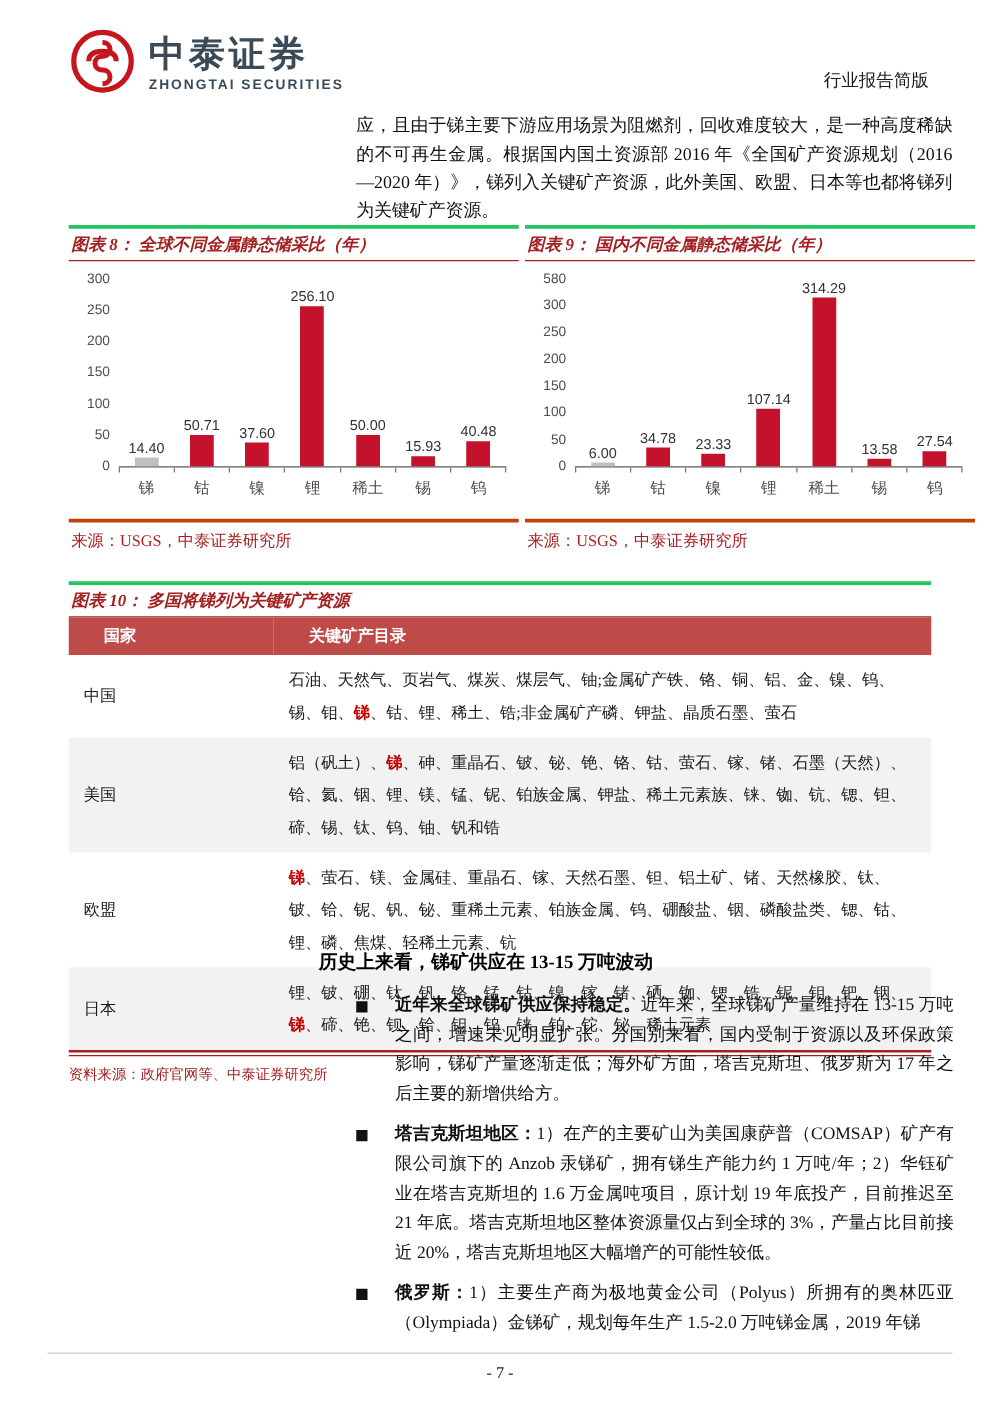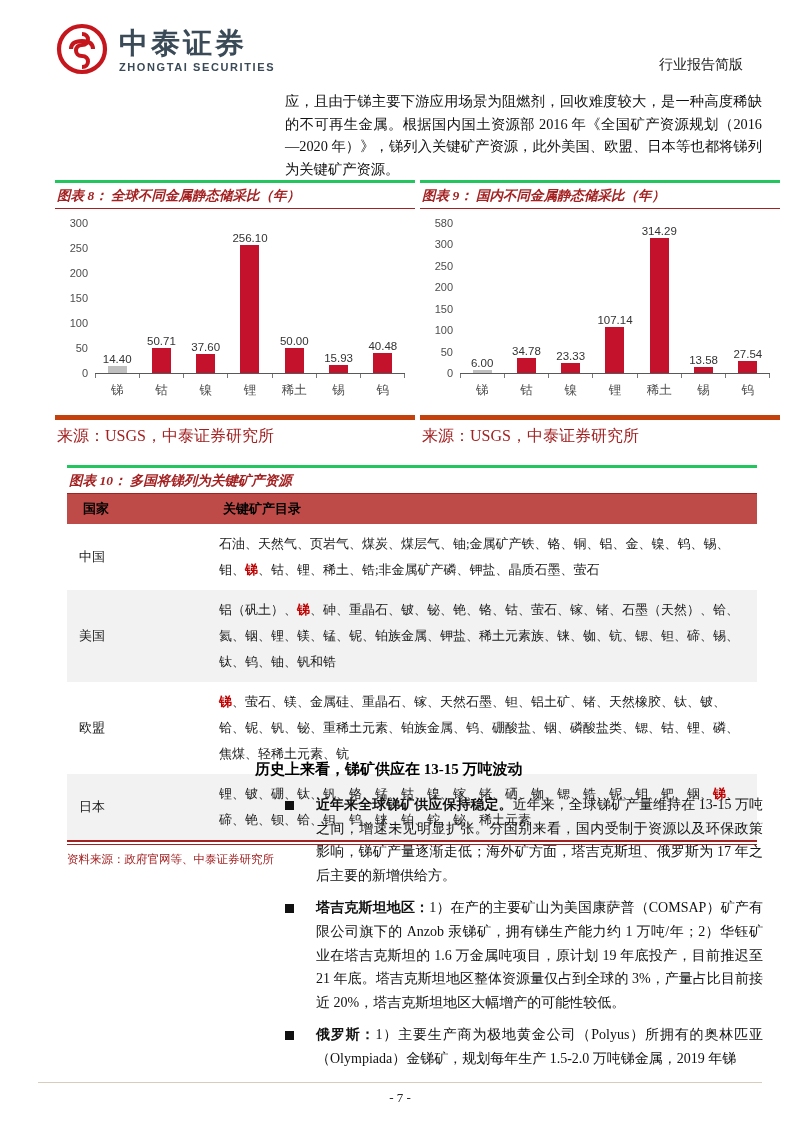--- a/index.html
+++ b/index.html
@@ -26,25 +26,25 @@
   .bars{display:flex;height:150px;align-items:flex-end;border-bottom:1.5px solid #595959;position:relative;}
   .slot{flex:1;display:flex;flex-direction:column;align-items:center;justify-content:flex-end;}
   .val{font-family:"Liberation Sans","DejaVu Sans",sans-serif;font-size:11.5px;color:#333;margin-bottom:1px;white-space:nowrap;}
   .bar{width:19px;}
   .ylab{position:absolute;right:100%;padding-right:7px;font-family:"Liberation Sans","DejaVu Sans",sans-serif;
     font-size:11px;color:#4d4d4d;white-space:nowrap;}
   .ticks{display:flex;height:4px;border-left:1px solid #777;}
   .ticks div{flex:1;border-right:1px solid #777;}
   .cats{display:flex;margin-top:4px;}
   .cats div{flex:1;text-align:center;font-size:12.5px;color:#4d4d4d;}
-  .fig-src{margin-top:16px;border-top:5px solid #c2410c;padding:6px 2px 0 2px;color:#a42122;font-size:16px;}
-  
-  .table-block{position:absolute;top:465px;left:55px;width:690px;margin-left:12px;}
+  .fig-src{margin-top:16px;border-top:3px solid #c2410c;padding:6px 2px 0 2px;color:#a42122;font-size:13px;}
+  
+  .table-block{position:absolute;top:465px;left:55px;width:690px;}
   .tbl{width:100%;border-collapse:collapse;margin-top:0;}
-  .tbl th{background:#be4b48;color:#000000;text-align:left;font-weight:bold;font-size:13px;padding:6px 16px;}
+  .tbl th{background:#be4b48;color:#ffffff;text-align:left;font-weight:bold;font-size:13px;padding:6px 28px;}
   .tbl th.col-country{width:108px;}
   .tbl td{padding:7px 12px;font-size:13px;line-height:26px;color:#1a1a1a;vertical-align:middle;}
   .tbl tbody tr:nth-child(even){background:#f2f2f2;}
   .country-cell{font-size:13.5px;}
   .hl{color:#c00000;font-weight:bold;}
   .tbl-end{border-top:2px solid #a42122;height:2px;border-bottom:1px solid #a42122;}
   .tbl-src{margin-top:7px;color:#a42122;font-size:11.5px;}
   
   .section-heading{position:absolute;left:255px;top:760px;font-size:15px;font-weight:bold;color:#000;}
   .bullets{position:absolute;left:285px;top:793px;width:478px;}

